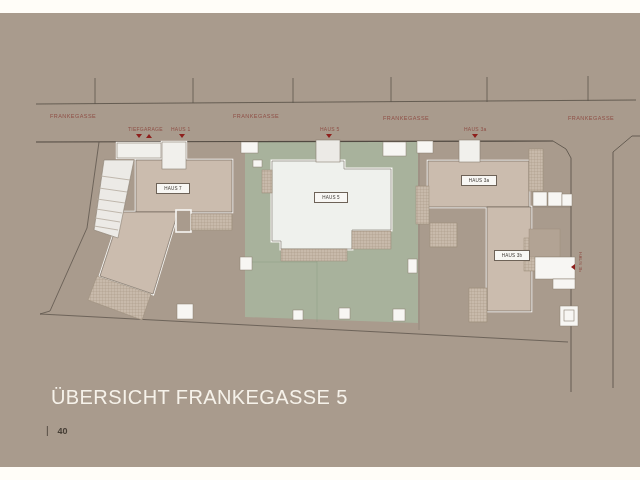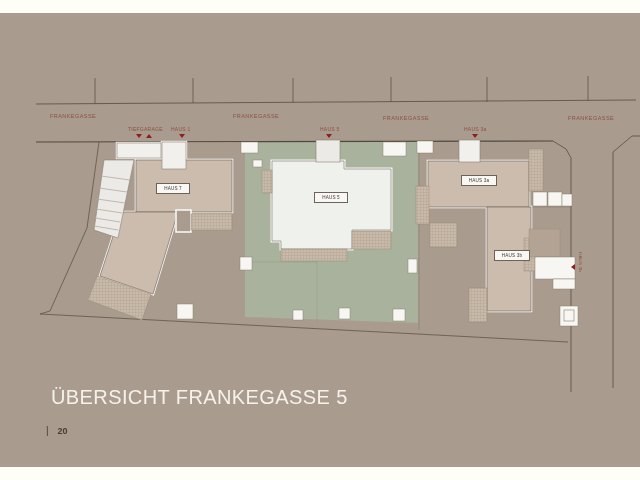--- a/index.html
+++ b/index.html
@@ -149,16 +149,16 @@
     <span class="house-box" style="left:314px; top:192px; width:34px; height:11px;">HAUS 5</span>
     <span class="house-box" style="left:461px; top:175px; width:36px; height:11px;">HAUS 3a</span>
     <span class="house-box" style="left:494px; top:250px; width:36px; height:11px;">HAUS 3b</span>
 
     <span class="tri tri-left" style="left:571px; top:264px;"></span>
     <span class="side-label" style="left:578px; top:252px;">HAUS 3b</span>
 
     <span class="title" style="left:51px; top:386px;">ÜBERSICHT FRANKEGASSE 5</span>
     <span class="pagenum" style="left:46px; top:425px;">
       <span class="sep">|</span>
-      <span>20</span>
+      <span>40</span>
     </span>
   </div>
 </div>
 
 </body></html>

